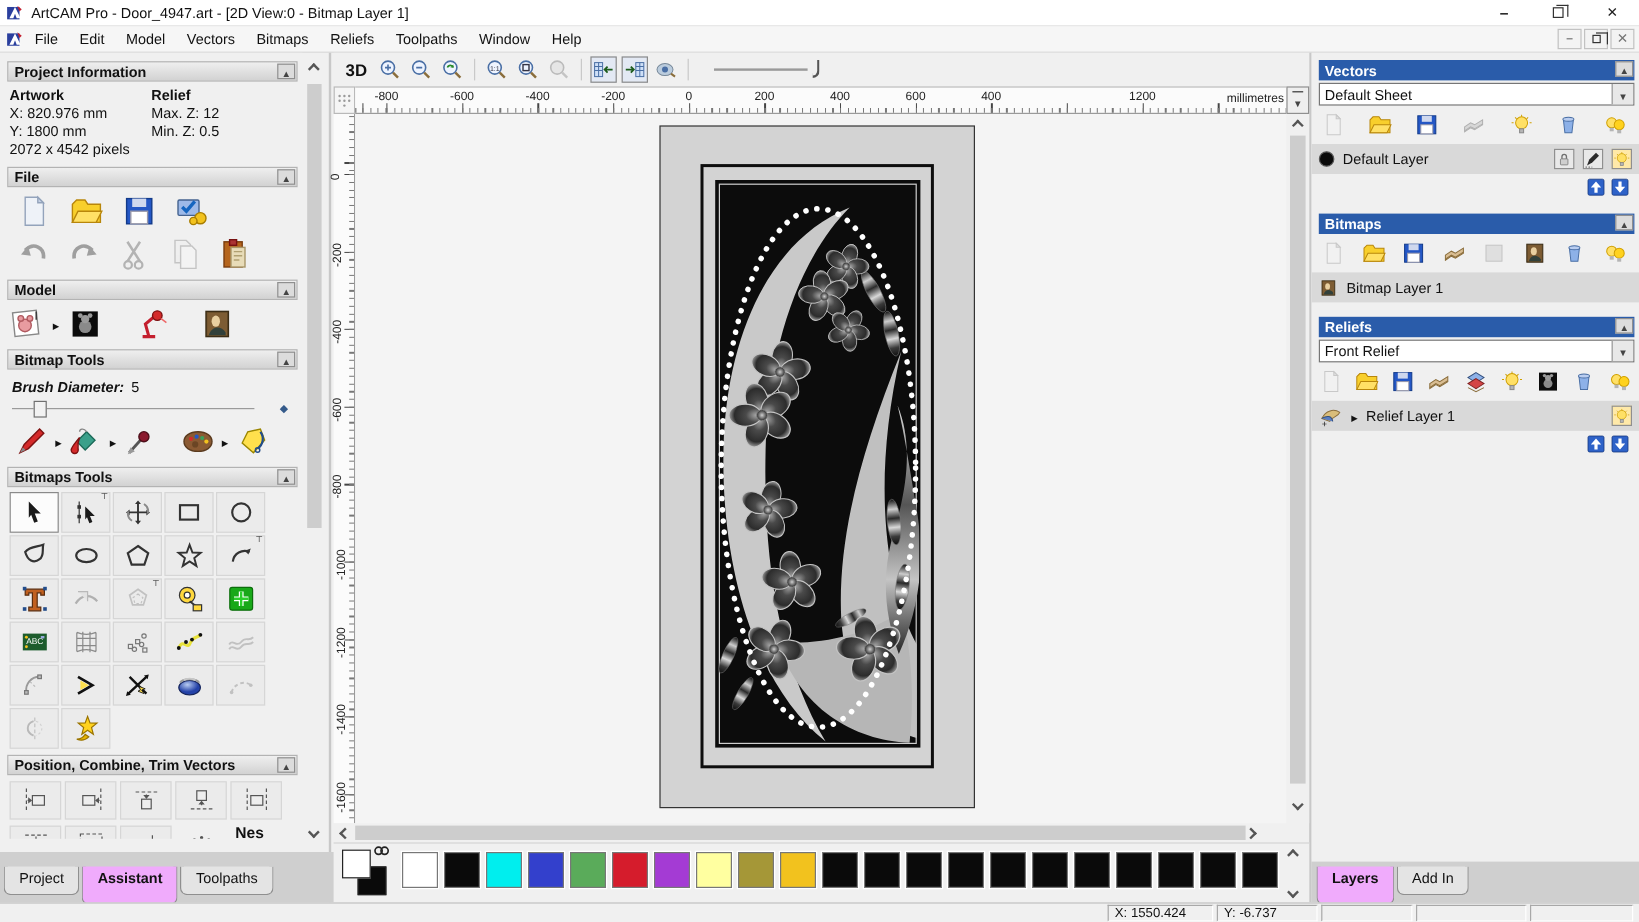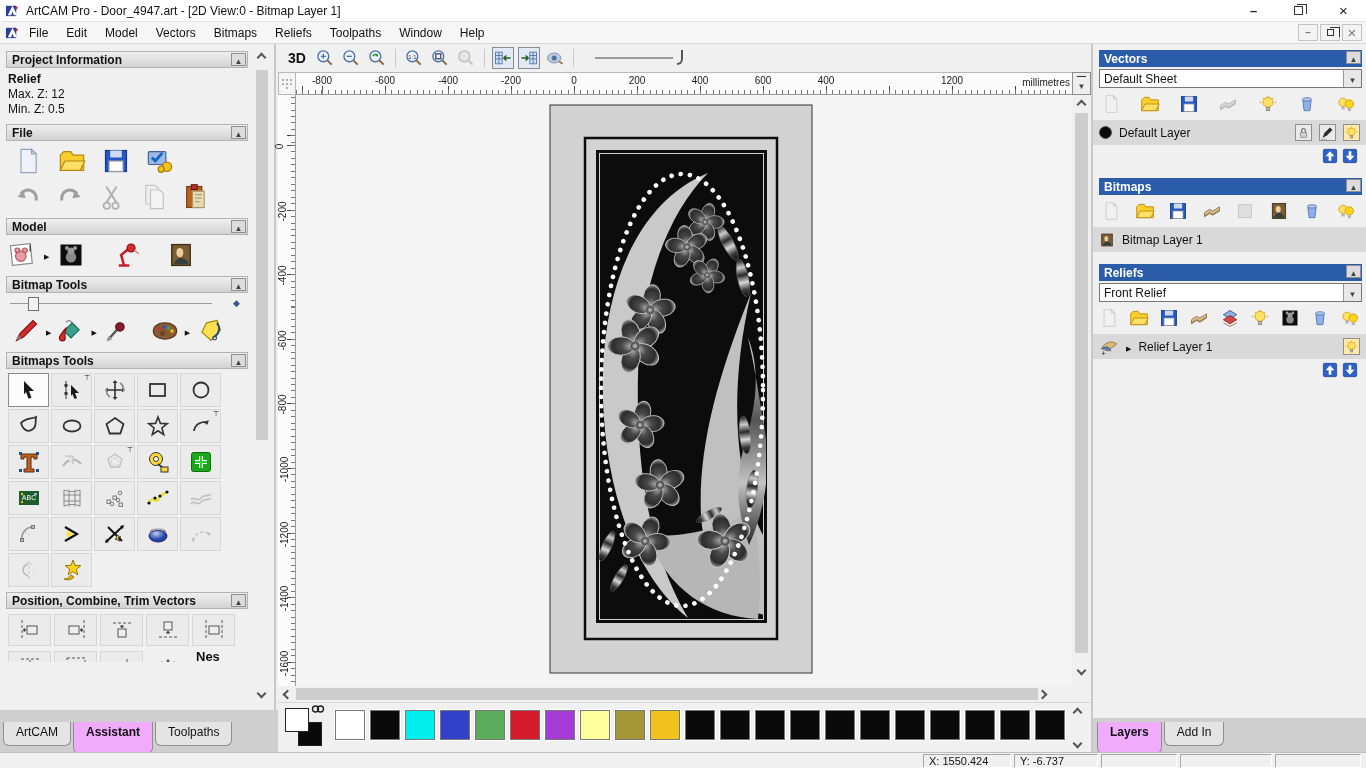--- a/index.html
+++ b/index.html
@@ -228,20 +228,26 @@
 
 <div id="leftpanel">
   <div class="sech">
       <span>Project Information</span>
       <span class="colbtn">
         <span class="g-up"></span>
       </span>
     </div>
   <div class="pinfo">
     <div>
+      <b>Artwork</b><br>
+      <span>X: 820.976 mm</span><br>
+      <span>Y: 1800 mm</span><br>
+      <span>2072 x 4542 pixels</span>
+    </div>
+    <div>
       <b>Relief</b><br>
       <span>Max. Z: 12</span><br>
       <span>Min. Z: 0.5</span>
     </div>
   </div>
 
   <div class="sech">
       <span>File</span>
       <span class="colbtn">
         <span class="g-up"></span>
@@ -316,20 +322,24 @@
     <svg class="i28">
         <use href="#i-mona"></use>
       </svg>
   </div>
 
   <div class="sech">
       <span>Bitmap Tools</span>
       <span class="colbtn">
         <span class="g-up"></span>
       </span>
+    </div>
+  <div class="brushrow">
+      <span class="bl">Brush Diameter:</span>
+      <span>5</span>
     </div>
   <div class="slider">
     <div class="track"></div>
     <div class="handle"></div>
     <div class="spark">◆</div>
   </div>
   <div class="irow" style="gap:6px;padding-left:12px">
     <svg class="i28" viewBox="0 0 24 24">
         <path d="M4 20l3-6 11-11 3 3-11 11z" fill="#d42a2a" stroke="#7e1111"></path>
         <path d="M4 20l2-4 2 2z" fill="#888"></path>
@@ -884,21 +894,21 @@
     </div>
   <div id="palscroll">
     <span class="chev u"></span>
     <span class="chev d"></span>
   </div>
 </div>
 
 <div class="band" style="left:0;top:710px;width:278px;height:42px"></div>
 <div class="band" style="left:1093px;top:716px;width:273px;height:36px"></div>
 <div class="tabs" id="left-tabs" style="left:3px;top:722px">
-    <div class="tab">ArtCAM</div>
+    <div class="tab">Project</div>
     <div class="tab active">Assistant</div>
     <div class="tab">Toolpaths</div>
   </div>
 <div class="tabs" id="right-tabs" style="left:1097px;top:722px">
     <div class="tab active">Layers</div>
     <div class="tab">Add In</div>
   </div>
 
 <div id="rightpanel">
   <div class="bh">

